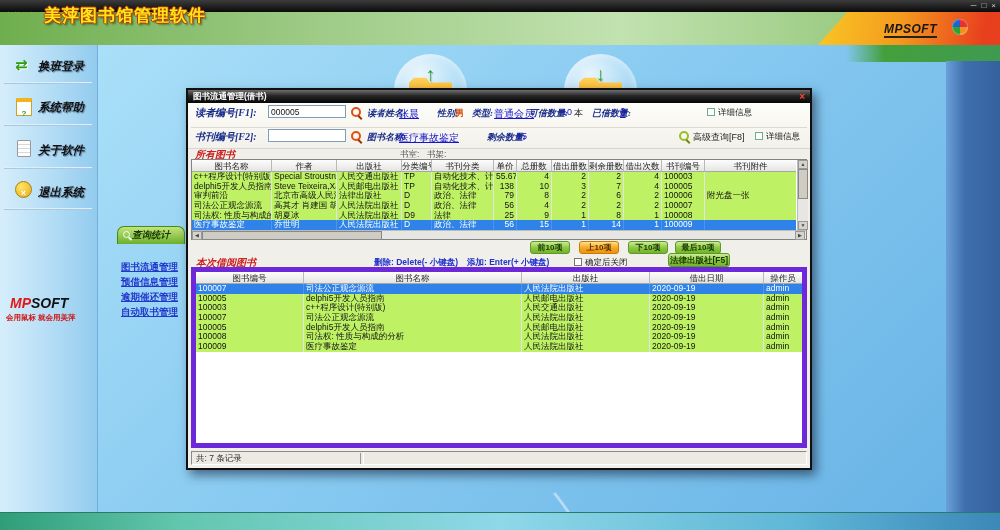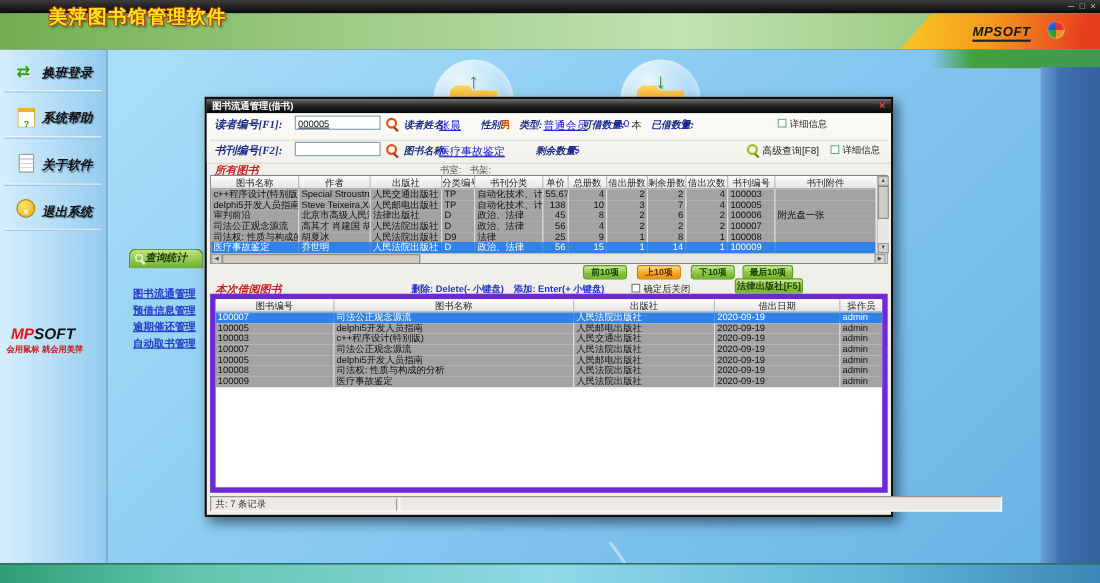--- a/index.html
+++ b/index.html
@@ -113,21 +113,21 @@
   .hint{position:absolute;font-size:8.5px;font-weight:bold;color:#2233cc;white-space:nowrap;}
 
   
   .grid1{position:absolute;left:3px;top:69px;width:616px;height:81px;box-sizing:border-box;
     border:1px solid #828282;background:#fff;}
   .t1{position:absolute;left:0px;top:0px;width:604px;}
   .t2{position:absolute;left:3px;top:177px;width:616px;height:181px;box-sizing:border-box;border:5px solid #6d28d9;background:#fff;overflow:hidden;}
   .hrow{display:flex;height:12px;line-height:12px;background:linear-gradient(180deg,#fdfdfd,#e2e2e0);}
   .hrow span{box-sizing:border-box;border-right:1px solid #b9b9b9;border-bottom:1px solid #a8a8a8;
     font-size:8.5px;color:#222;text-align:center;overflow:hidden;white-space:nowrap;}
-  .r{display:flex;height:9.7px;line-height:9.6px;background:#a3a3a3;cursor:default;}
+  .r{display:flex;height:9.7px;line-height:9.6px;background:#bef264;cursor:default;}
   .r span{box-sizing:border-box;border-right:1px solid #e4e4e4;padding:0 2px;font-size:8.5px;color:#111;
     overflow:hidden;white-space:nowrap;}
   .r.sel{background:#2e82e8;}
   .r.sel span{color:#fff;border-right-color:#4c94ec;}
   .num{text-align:right;}
   .c0{width:80px}.c1{width:65px}.c2{width:65px}.c3{width:30px}.c4{width:62px}.c5{width:23px}
   .c6{width:35px}.c7{width:37px}.c8{width:35px}.c9{width:38px}.c10{width:43px}.c11{flex:1;border-right:none !important}
   .d0{width:108px}.d1{width:218px}.d2{width:128px}.d3{width:114px}.d4{flex:1;border-right:none !important}
 
   
@@ -142,21 +142,21 @@
 
   
   .pbtn{position:absolute;top:151px;height:13px;box-sizing:border-box;border:1px solid #5a9a28;border-radius:3px;
     background:linear-gradient(180deg,#cdeb96,#8cc63f 55%,#74b42c);font-size:8px;font-weight:bold;color:#173a00;
     text-align:center;line-height:11px;cursor:pointer;}
   .pbtn.orange{border-color:#c87c08;background:linear-gradient(180deg,#ffe08a,#f5a623 55%,#ef9210);color:#5a3000;}
   .confirm-btn{position:absolute;left:480px;top:163px;width:62px;height:14px;box-sizing:border-box;border:1px solid #5a9a28;border-radius:3px;
     background:linear-gradient(180deg,#cdeb96,#8cc63f 55%,#74b42c);font-size:8.5px;font-weight:bold;color:#173a00;
     text-align:center;line-height:12px;cursor:pointer;}
 
-  .statusbar{position:absolute;left:3px;top:361px;width:720px;height:14px;box-sizing:border-box;background:#eceae2;
+  .statusbar{position:absolute;left:3px;top:361px;width:616px;height:14px;box-sizing:border-box;background:#eceae2;
     border:1px solid;border-color:#8a8a8a #ffffff #ffffff #8a8a8a;}
   .statusbar .txt{position:absolute;left:4px;top:1px;font-size:8.5px;color:#333;}
   .statusbar .div{position:absolute;left:168px;top:1px;width:2px;height:11px;border-left:1px solid #999;border-right:1px solid #fff;}
 
   
   .bottombar{left:0;top:512px;width:1000px;height:18px;
     background:linear-gradient(90deg,#2f9e78,#63c6ae 18%,#8ed8e8 50%,#5fb6d6 80%,#3c88b8 100%);
     border-top:1px solid #2a7a66;}
 </style>
 </head>
@@ -232,21 +232,21 @@
 
   <div class="abs dialog">
     <div class="dlg-title">
       <span class="t">图书流通管理(借书)</span>
       <span class="dlg-close">×</span>
     </div>
     <div class="formbg"></div>
     <div class="formsep"></div>
 
     <span class="lbl" style="left:7px;top:16px;">读者编号[F1]:</span>
-    <input class="dlg-input" style="left: 80px; top: 15px; width: 78px; text-decoration: underline;" value="000005">
+    <input class="dlg-input" style="left: 80px; top: 15px; width: 78px;" value="000005">
     <span class="mag" style="left:163px;top:17px;"></span>
     <span class="slbl" style="left:179px;top:17px;">读者姓名:</span>
     <span class="lnk" style="left:211px;top:17px;">张晨</span>
     <span class="slbl" style="left:249px;top:17px;text-align:right;">性别:</span>
     <span class="val-orange" style="left:267px;top:17px;">男</span>
     <span class="slbl" style="left:284px;top:17px;">类型:</span>
     <span class="lnk" style="left:306px;top:17px;">普通会员</span>
     <span class="slbl" style="left:341px;top:17px;">可借数量:</span>
     <span class="val-blue" style="left:374px;top:17px;">10</span>
     <span class="val-black" style="left:386px;top:17px;">本</span>
@@ -314,21 +314,21 @@
             <span class="c9 num">4</span>
             <span class="c10">100005</span>
             <span class="c11"></span>
         </div>
         <div class="r">
           <span class="c0">审判前沿</span>
             <span class="c1">北京市高级人民法院</span>
             <span class="c2">法律出版社</span>
             <span class="c3">D</span>
             <span class="c4">政治、法律</span>
-            <span class="c5 num">45</span>
+            <span class="c5 num">79</span>
             <span class="c6 num">8</span>
             <span class="c7 num">2</span>
             <span class="c8 num">6</span>
             <span class="c9 num">2</span>
             <span class="c10">100006</span>
             <span class="c11">附光盘一张</span>
         </div>
         <div class="r">
           <span class="c0">司法公正观念源流</span>
             <span class="c1">高其才 肖建国 胡玉</span>

